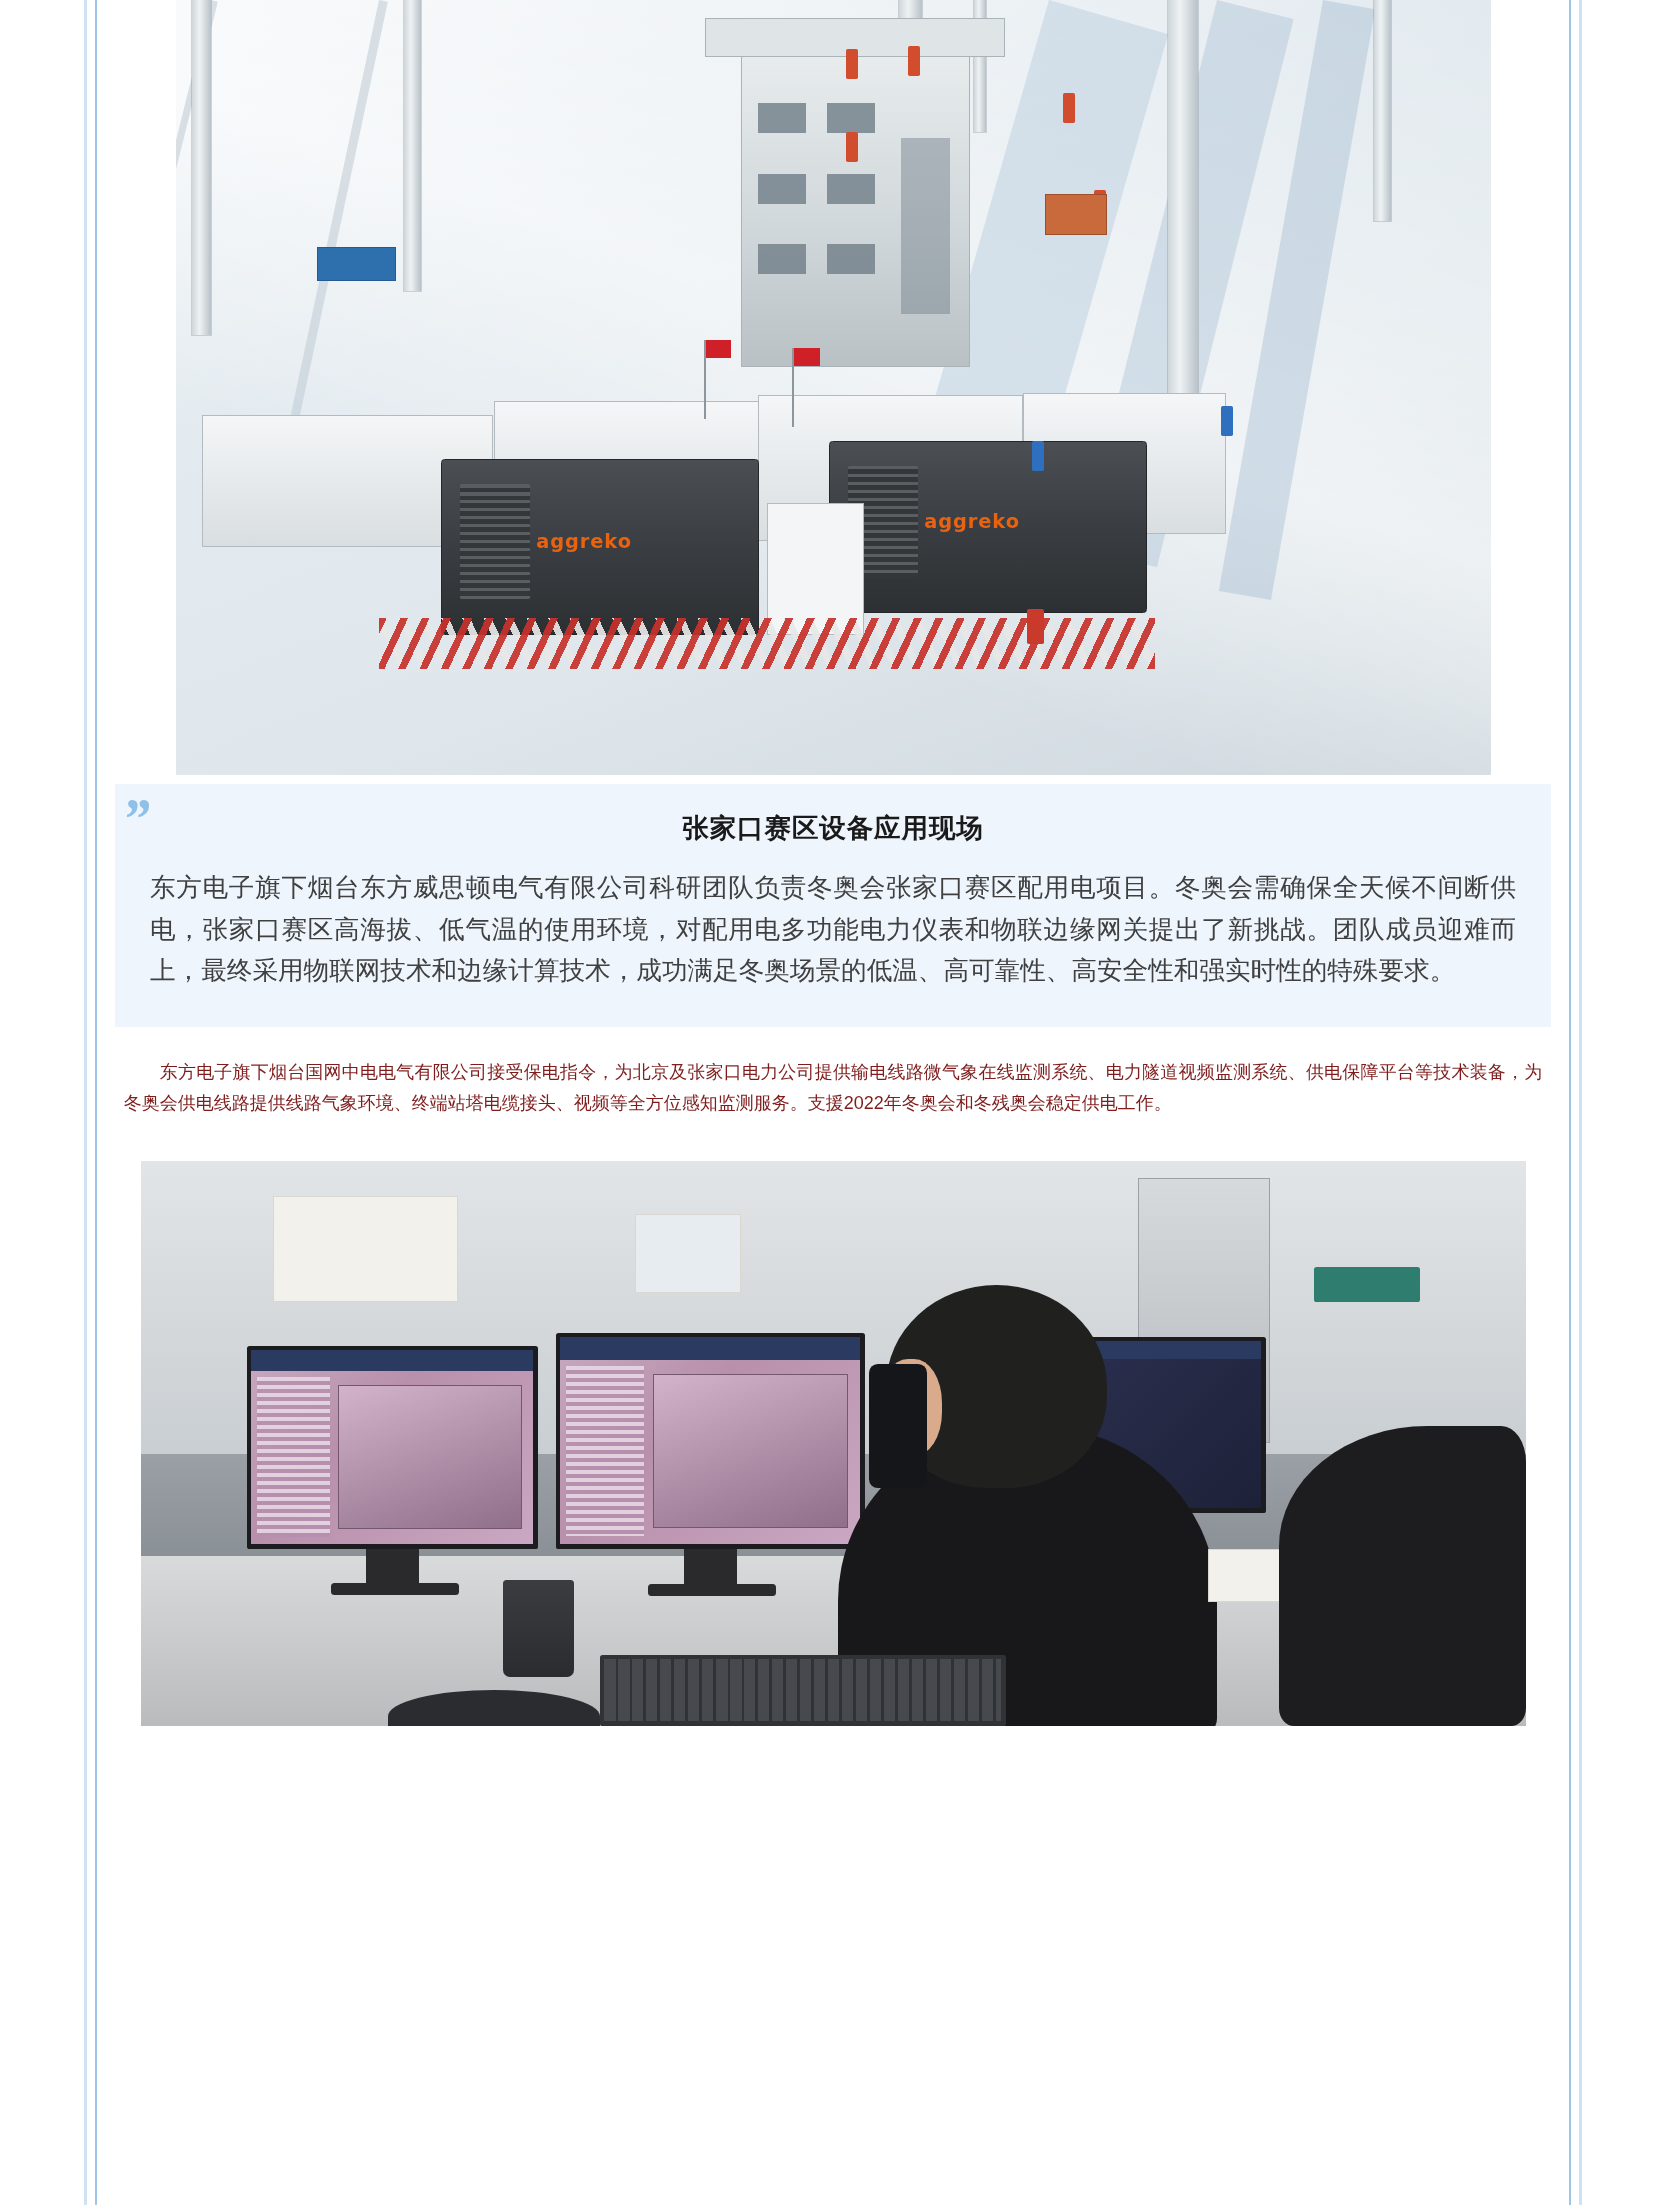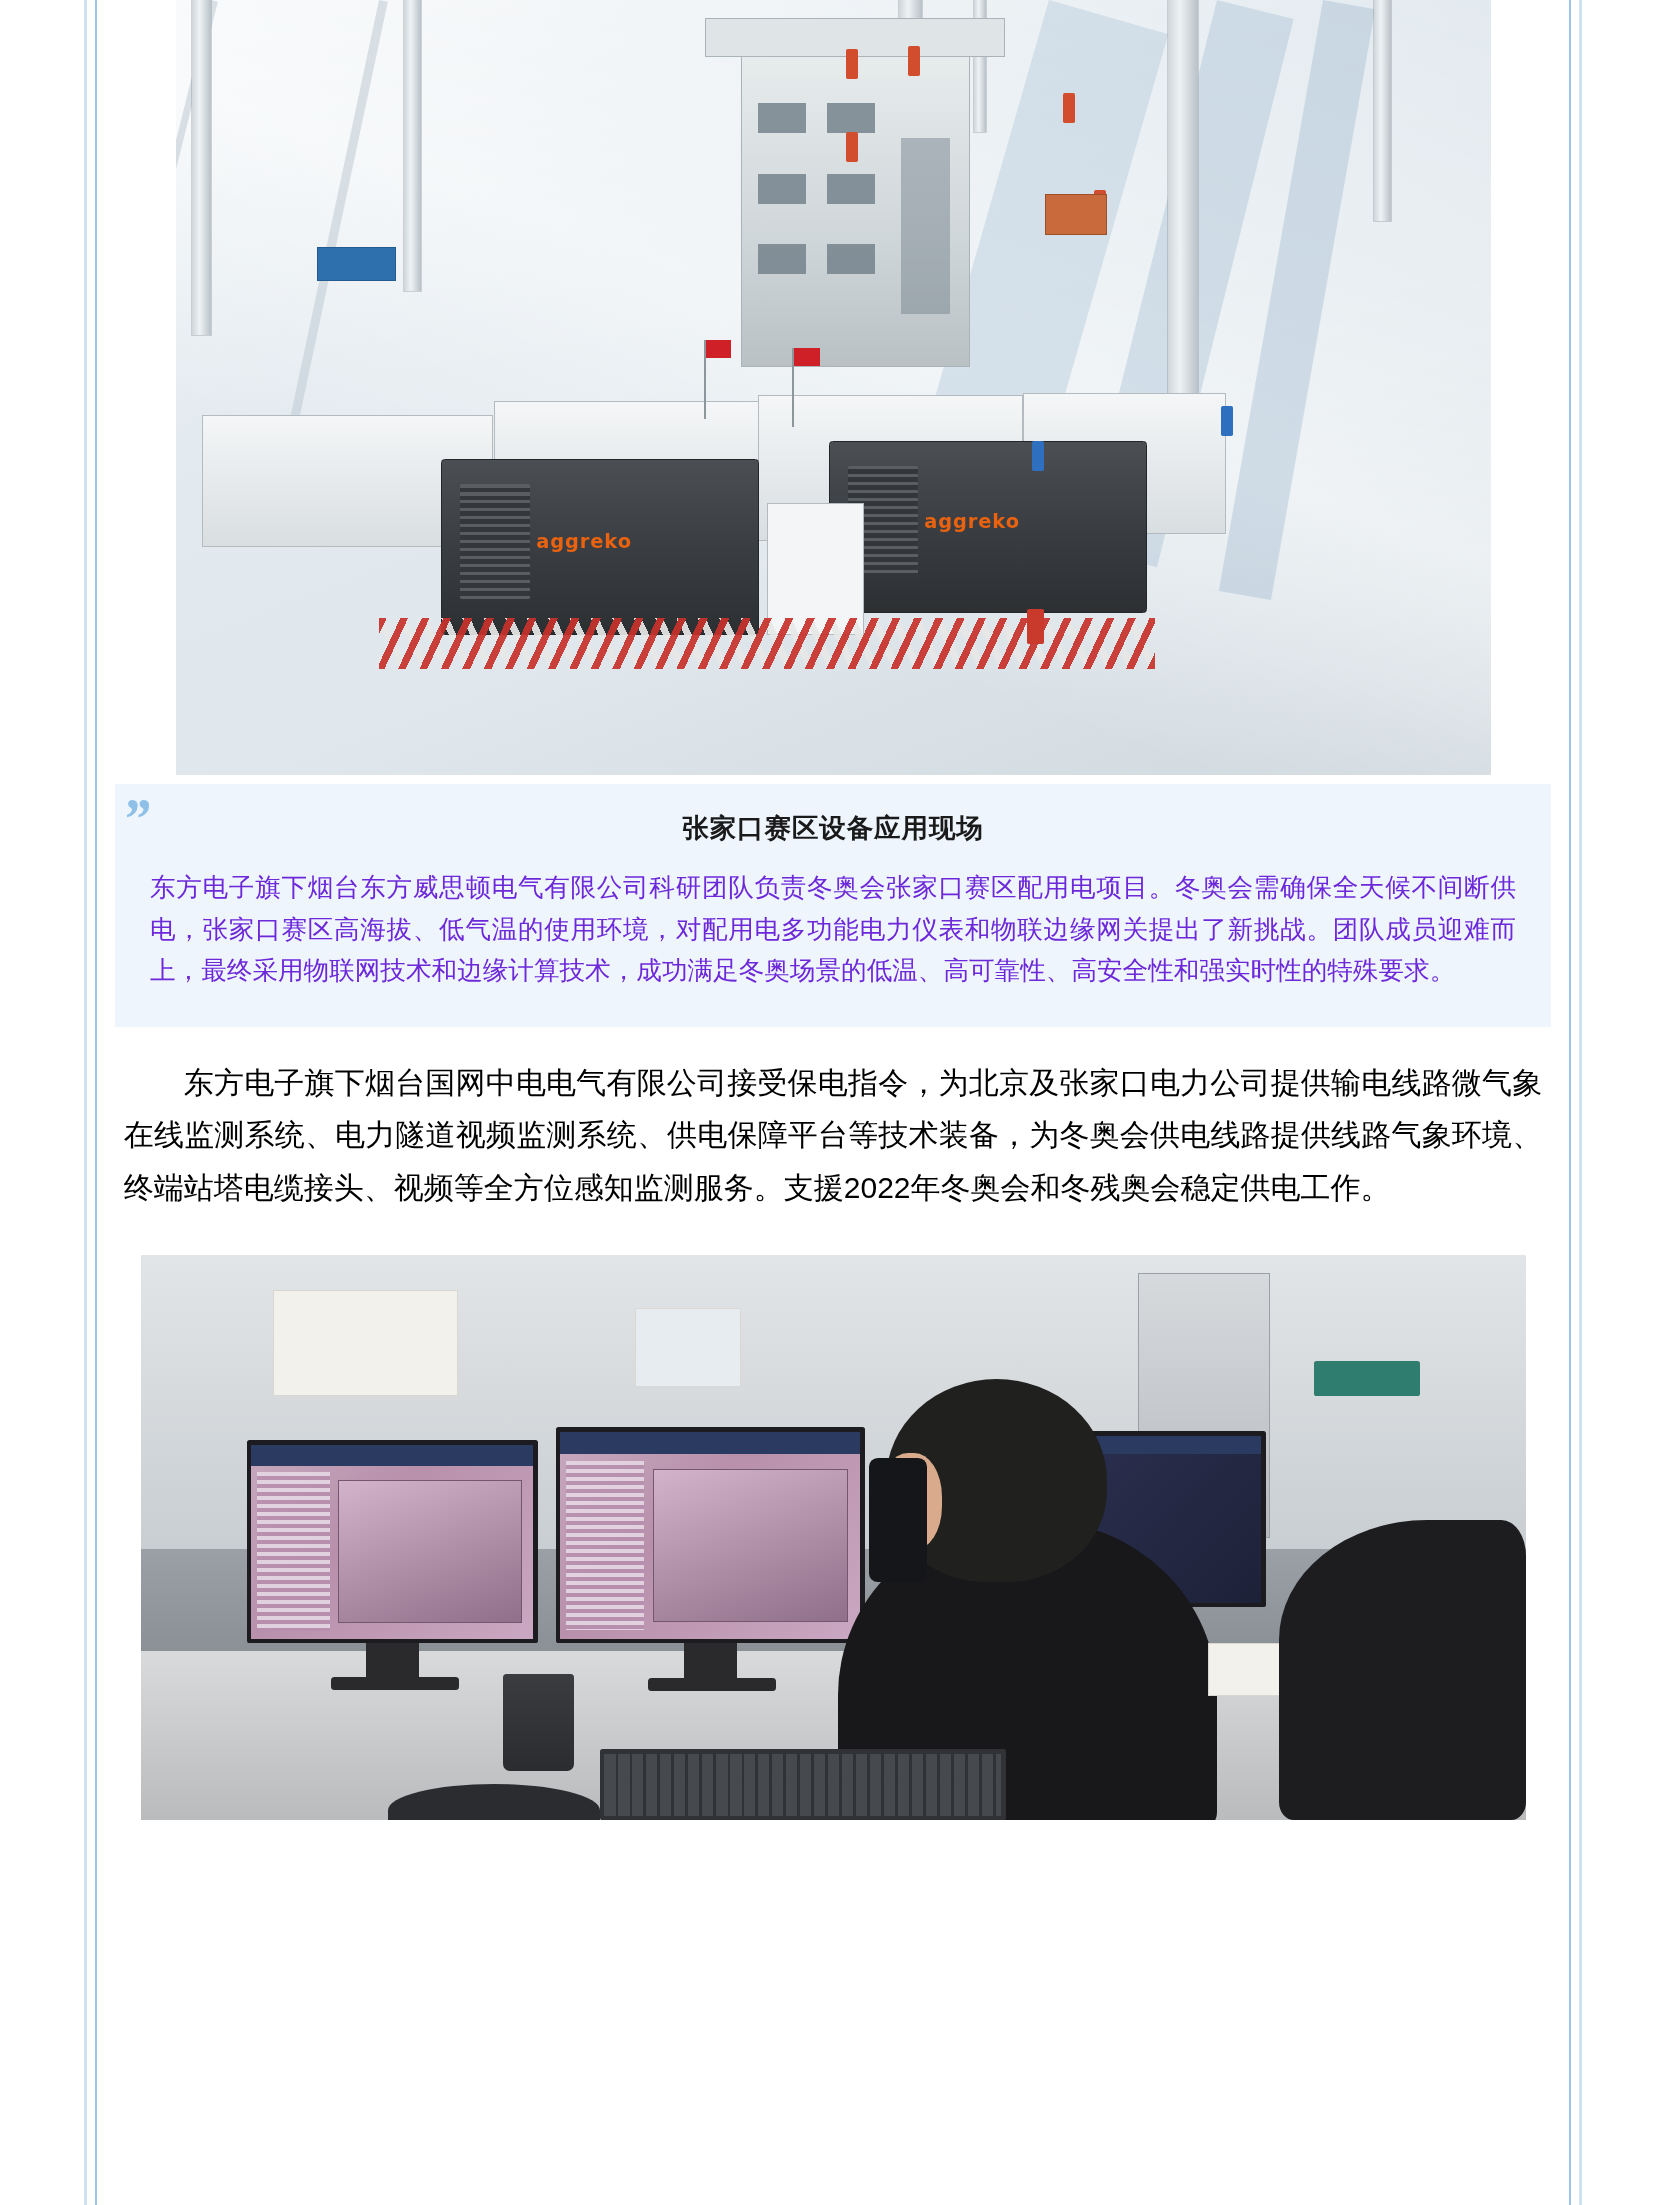--- a/index.html
+++ b/index.html
@@ -153,30 +153,30 @@
     text-align: center;
     font-size: 26.5px;
     font-weight: 700;
     color: #1a1a1a;
     margin: 3.5px 0 21px 0;
     letter-spacing: 0.9px;
   }
   .quote-text {
     font-size: 25.6px;
     line-height: 1.62;
-    color: #6d28d9;
+    color: #404040;
     text-align: justify;
     text-justify: inter-ideograph;
   }
 
   
   .body-p {
-    font-size: 30px;
+    font-size: 18px;
     line-height: 1.75;
-    color: #000000;
+    color: #7f1d1d;
     text-align: justify;
     text-justify: inter-ideograph;
     text-indent: 2em;
     margin: 30px 8.8px 0 8.8px;
   }
 
   
   .photo2 {
     margin: 41px auto 0 auto;
     width: 1385px;

